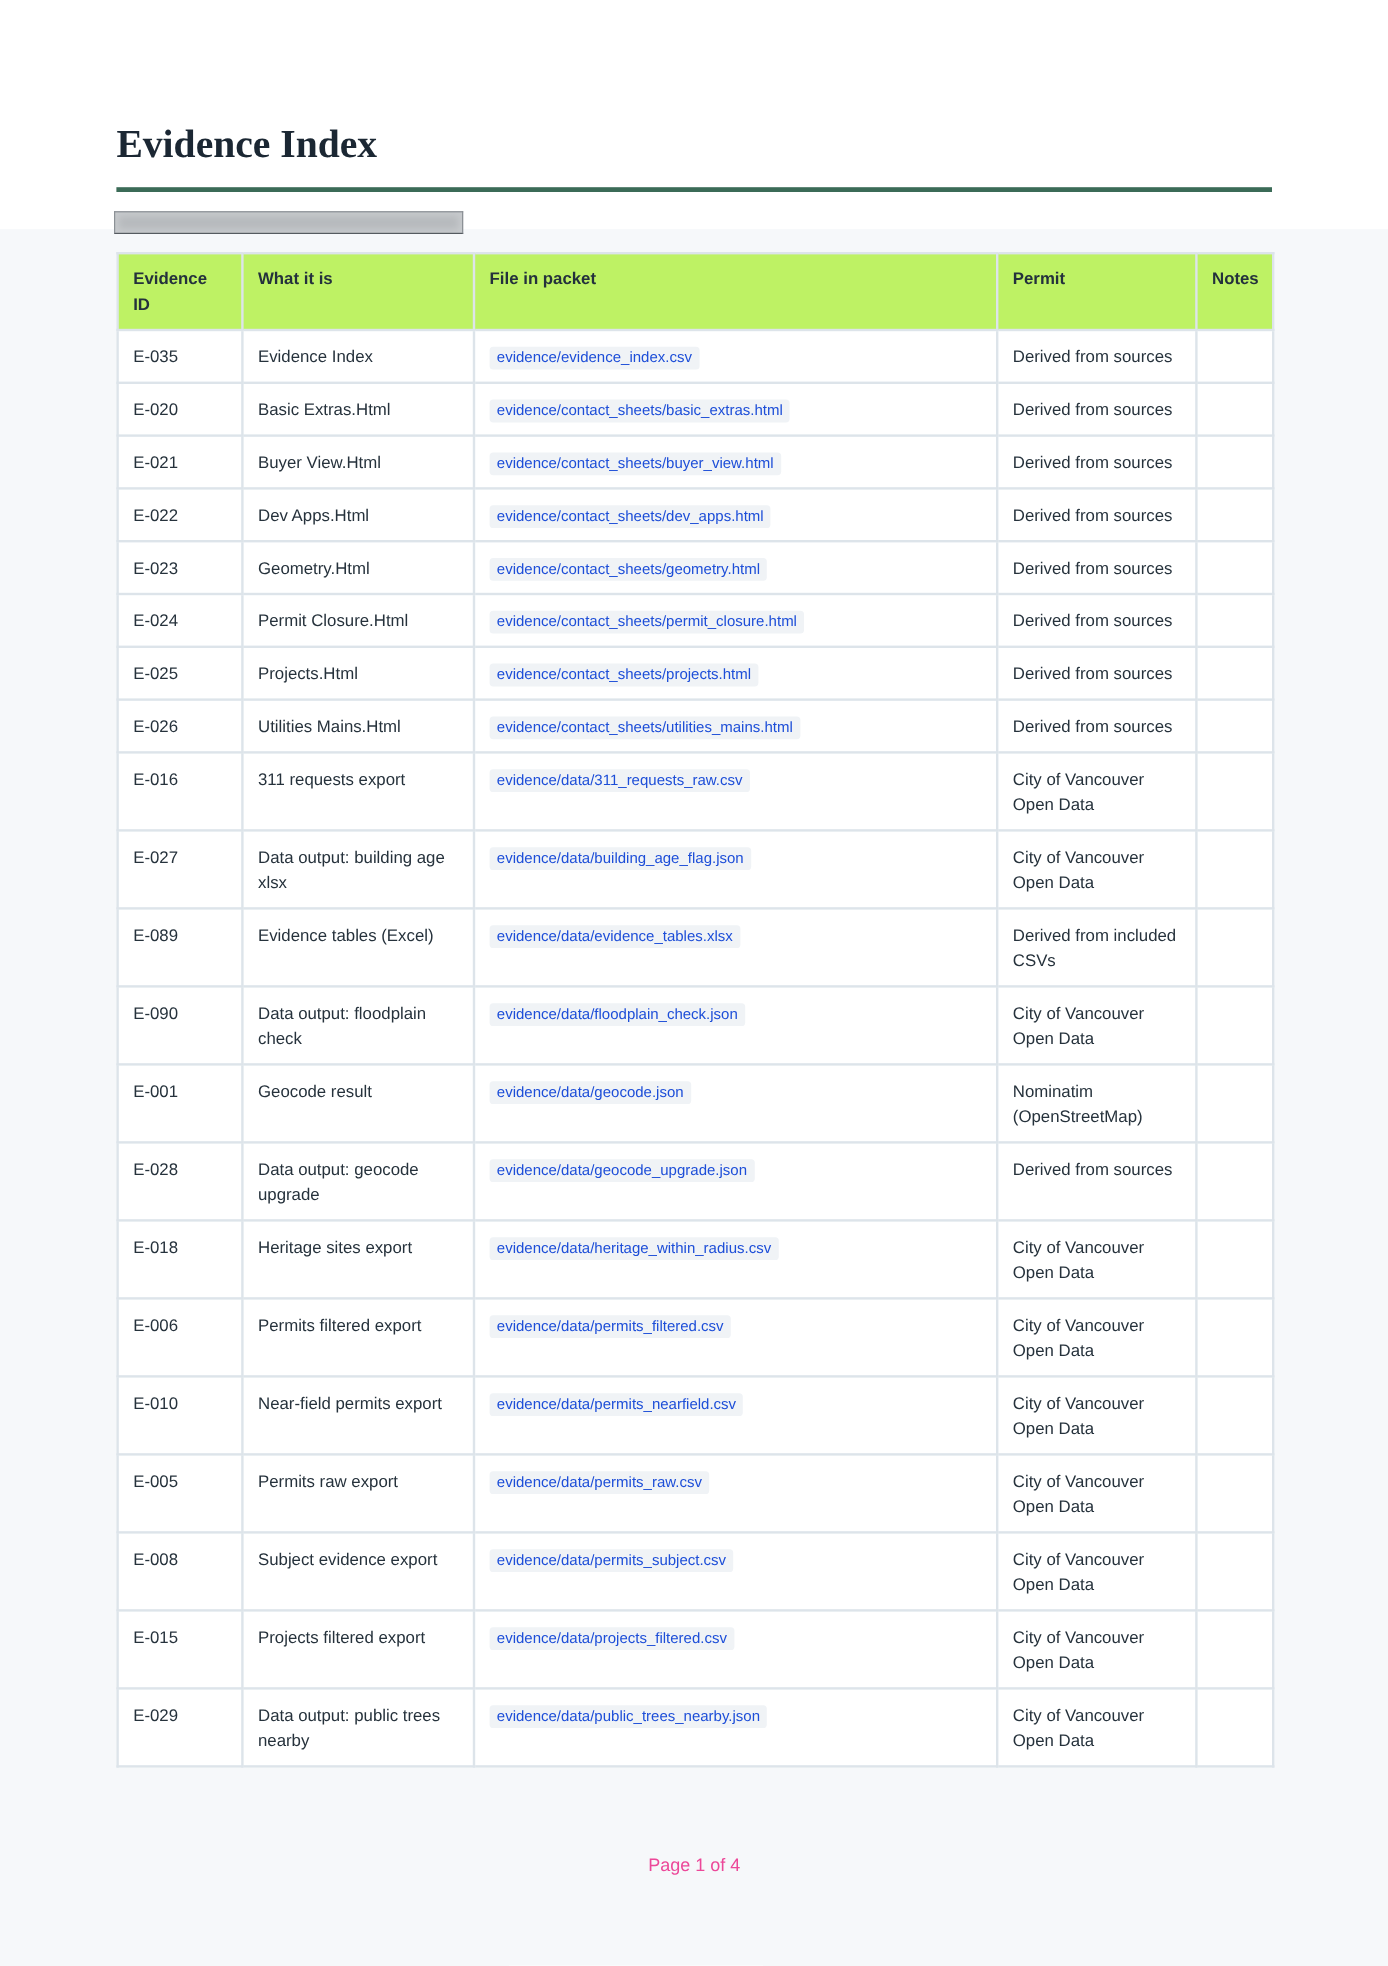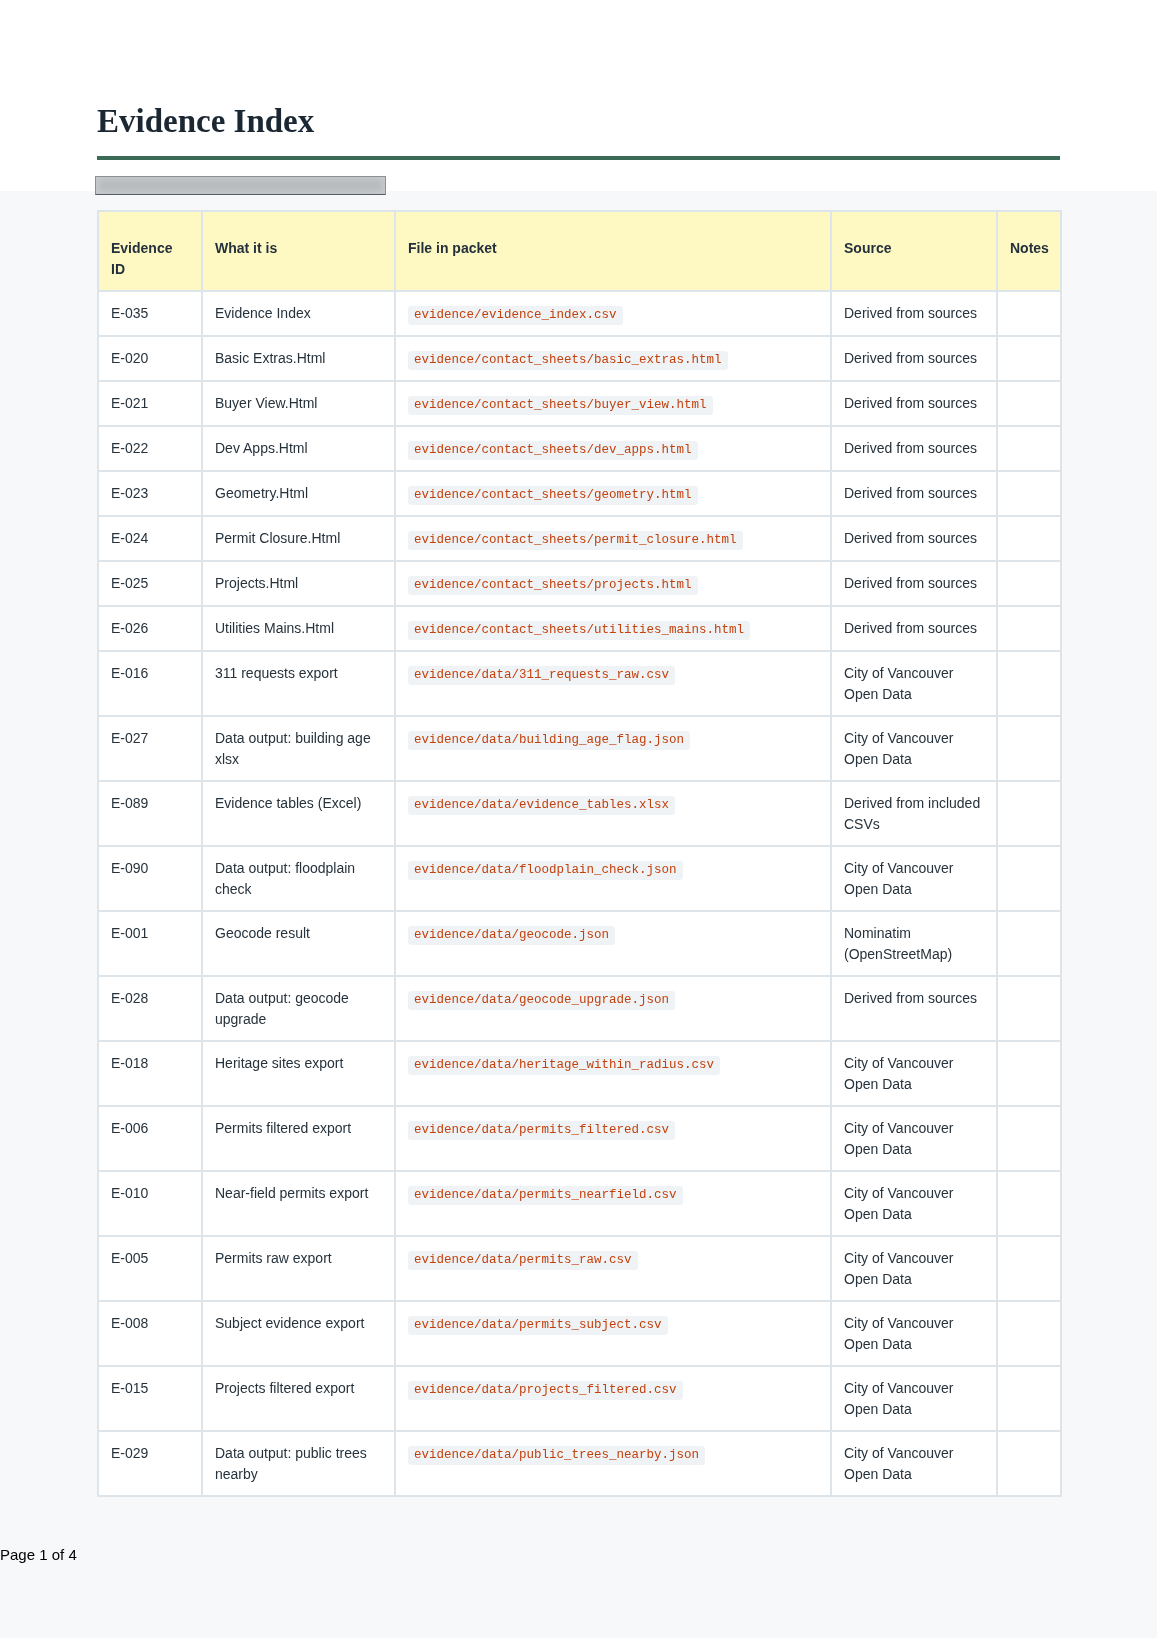--- a/index.html
+++ b/index.html
@@ -61,49 +61,50 @@
     font-size: 14px;
   }
   table.evidence th, table.evidence td {
     border: 2px solid #dde4ea;
     text-align: left;
     vertical-align: top;
     padding: 11px 12px 10px 12px;
     line-height: 21px;
   }
   table.evidence th {
-    background: #fef9c3;
+    background: #bef264;
     font-weight: bold;
     color: #24313c;
-    padding-top: 26px;
+    padding-top: 10px;
     padding-bottom: 10px;
   }
   table.evidence td { color: #26323c; }
   col.c-id { width: 104px; }
   col.c-what { width: 193px; }
   col.c-file { width: 436px; }
   col.c-src { width: 166px; }
   col.c-notes { width: 64px; }
   code.file {
     display: inline-block;
-    font-family: Liberation Mono, monospace;
+    font-family: Liberation Sans, sans-serif;
     font-size: 12.5px;
     line-height: 19px;
     background: #f0f3f6;
-    color: #c2410c;
+    color: #1d4ed8;
     padding: 0 6px;
     border-radius: 3px;
     white-space: nowrap;
   }
   .footer {
     position: absolute;
     left: 0; width: 1157px;
     top: 1546px;
+    text-align: center;
     font-size: 15px;
-    color: #000000;
+    color: #ec4899;
   }
 </style>
 </head>
 <body>
 
 <div class="page-bg"></div>
 
 <div class="content">
   <h1 class="title">Evidence Index</h1>
   <div class="title-rule"></div>
@@ -115,21 +116,21 @@
         <col class="c-what">
         <col class="c-file">
         <col class="c-src">
         <col class="c-notes">
     </colgroup>
     <thead>
       <tr>
         <th>Evidence ID</th>
         <th>What it is</th>
         <th>File in packet</th>
-        <th>Source</th>
+        <th>Permit</th>
         <th>Notes</th>
       </tr>
     </thead>
     <tbody id="rows">
       <tr>
           <td>E-035</td>
           <td>Evidence Index</td>
           <td><code class="file">evidence/evidence_index.csv</code></td>
           <td>Derived from sources</td>
           <td></td>

